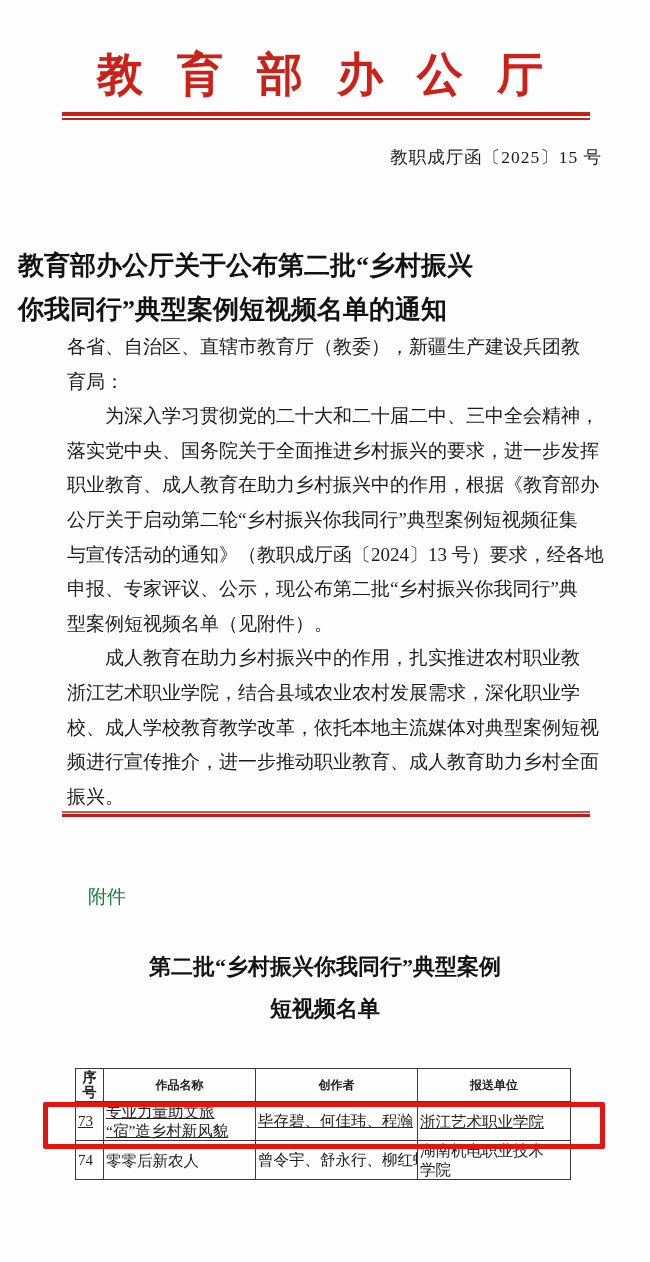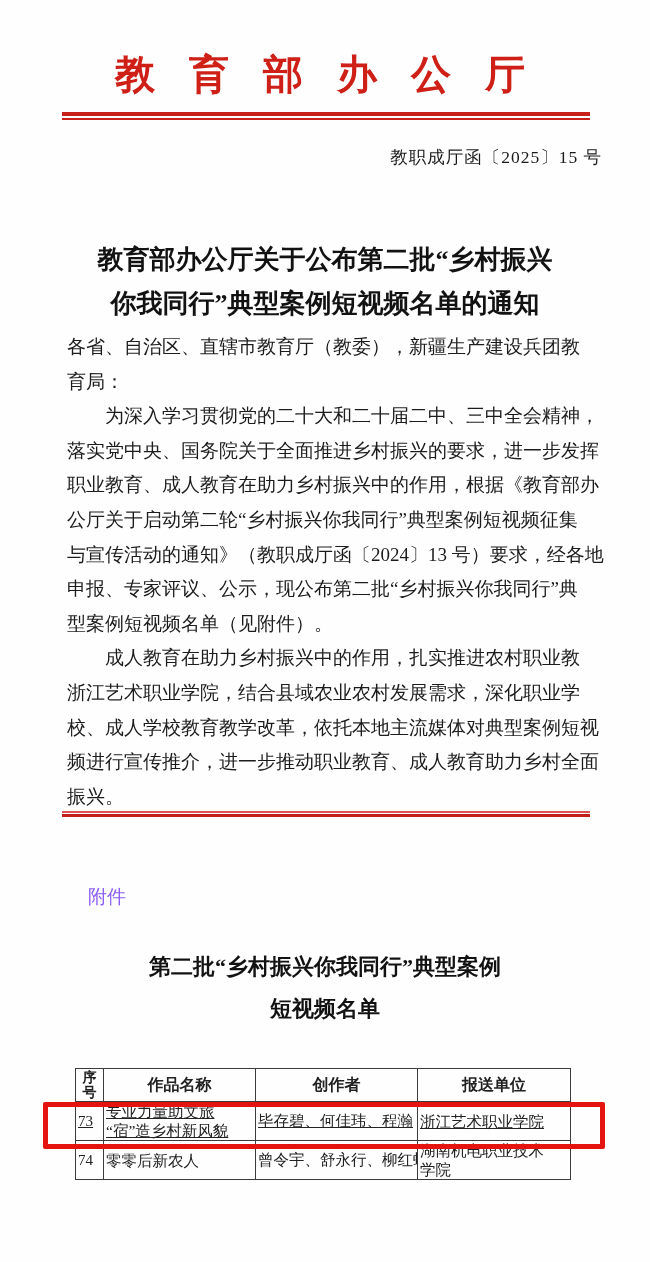--- a/index.html
+++ b/index.html
@@ -10,79 +10,79 @@
   .page{
     position:relative; width:650px; height:1262px;
     background:#fefefe; overflow:hidden;
     font-family:var(--serif); color:#1f1f1f;
   }
 
   
   .masthead{
     position:absolute; top:50px; left:0; right:0;
     text-align:center; font-family:var(--serif); font-weight:bold;
-    font-size:40px; line-height:50px; color:#cf2018;
+    font-size:46px; line-height:50px; color:#cf2018;
     letter-spacing:34px; padding-left:24px; white-space:nowrap;
   }
   .rule-top{position:absolute; top:112px; left:62px; width:528px;}
   .rule-top .thick{height:4px; background:#c8211a;}
   .rule-top .gap{height:2px;}
   .rule-top .thin{height:2px; background:#c8211a;}
 
   .doc-number{
     position:absolute; top:146px; left:0; right:48px;
     text-align:right; font-size:17.5px; line-height:22px;
     font-family:var(--serif); color:#1a1a1a; letter-spacing:1px;padding-left:39px;
   }
 
   
   .notice-title{
-    position:absolute; top:226px; left:0; right:0; margin:12px;
-    text-align:center; font-size:26px; line-height:44px;
+    position:absolute; top:226px; left:0; right:0; margin:18px;
+    font-size:26px; line-height:44px;
     font-weight:bold; color:#121212; font-family:var(--serif);
   }
 
   
   .body-text{
     position:absolute; top:330px; left:67px; width:530px;
     font-size:19px; line-height:34.6px; color:#1c1c1c;
     font-family:var(--serif);
   }
   .text-line{white-space:nowrap;}
 
   .rule-bottom{position:absolute; top:811px; left:62px; width:528px;}
   .rule-bottom .thin{height:1.5px; background:#d8544c;}
   .rule-bottom .gap{height:1.5px;}
   .rule-bottom .thick{height:3px; background:#c01e16;}
 
   
   .attachment-label{
     position:absolute; top:884px; left:88px;
-    font-family:var(--sans); font-size:19px; color:#8b5cf6;
+    font-family:var(--sans); font-size:19px; color:#15803d;
   }
   .attachment-title{
     position:absolute; top:946px; left:0; right:0; margin:0;
     text-align:center; font-size:22px; line-height:42px;
     font-weight:bold; color:#121212; font-family:var(--serif);
   }
 
   
   .doc-table{
     position:absolute; top:1068px; left:75px;
     border-collapse:collapse; table-layout:fixed; width:495px;
     font-family:var(--serif); color:#222;
   }
   .doc-table th,.doc-table td{
     border:1.5px solid #3b3b3b; vertical-align:middle;
     padding:0 2px; overflow:hidden;
   }
   .col-no{width:28px;} .col-work{width:152px;} .col-creators{width:162px;} .col-org{width:153px;}
   .header-row{height:33px;}
   .doc-table th{
-    font-family:var(--sans); font-weight:bold; font-size:16px; line-height:18px;
+    font-family:var(--sans); font-weight:bold; font-size:12px; line-height:18px;
   }
   .doc-table th.th-no{font-size:14px; line-height:15px; word-break:break-all; padding:0 6px;}
   .row-0{height:28px;text-decoration:underline;} .row-1{height:38px;}
   .cell-no{font-size:15px; font-family:var(--serif);}
   .cell-work div,.cell-org div{font-size:15.5px; line-height:19px; white-space:nowrap;}
   .cell-creators{font-size:15.5px; white-space:nowrap;}
 
   
   .highlight-box{
     position:absolute; top:1102px; left:43px; width:562px; height:47px;

